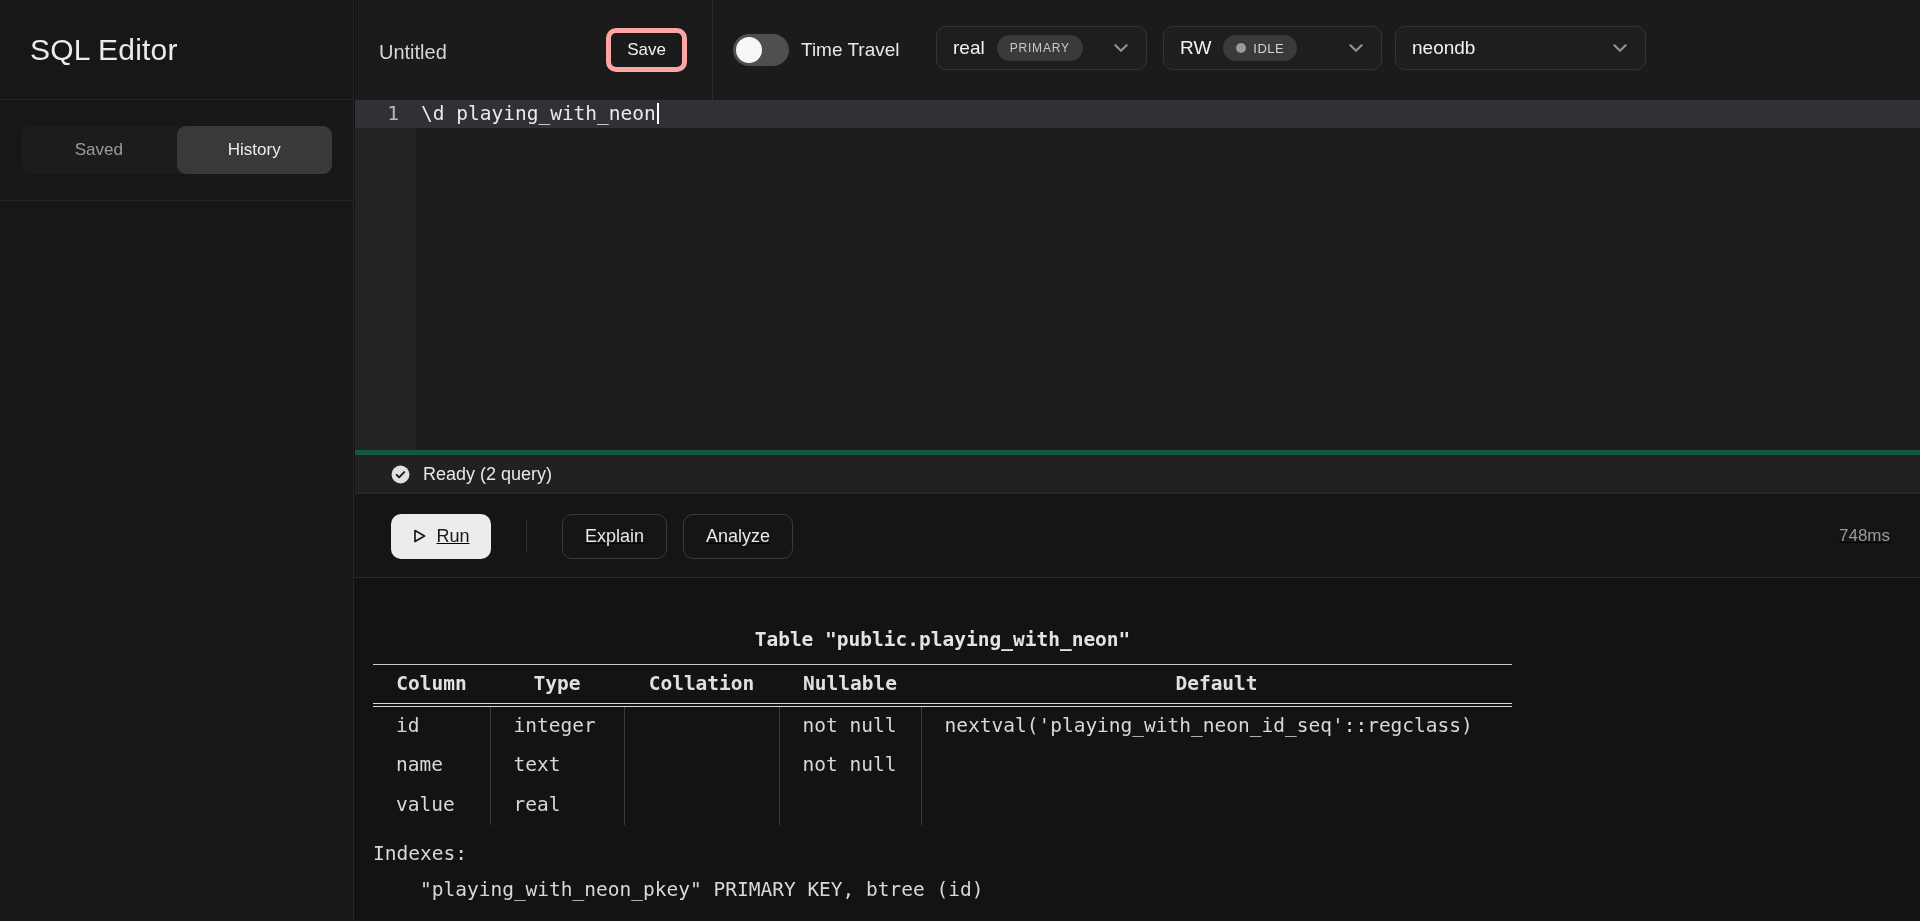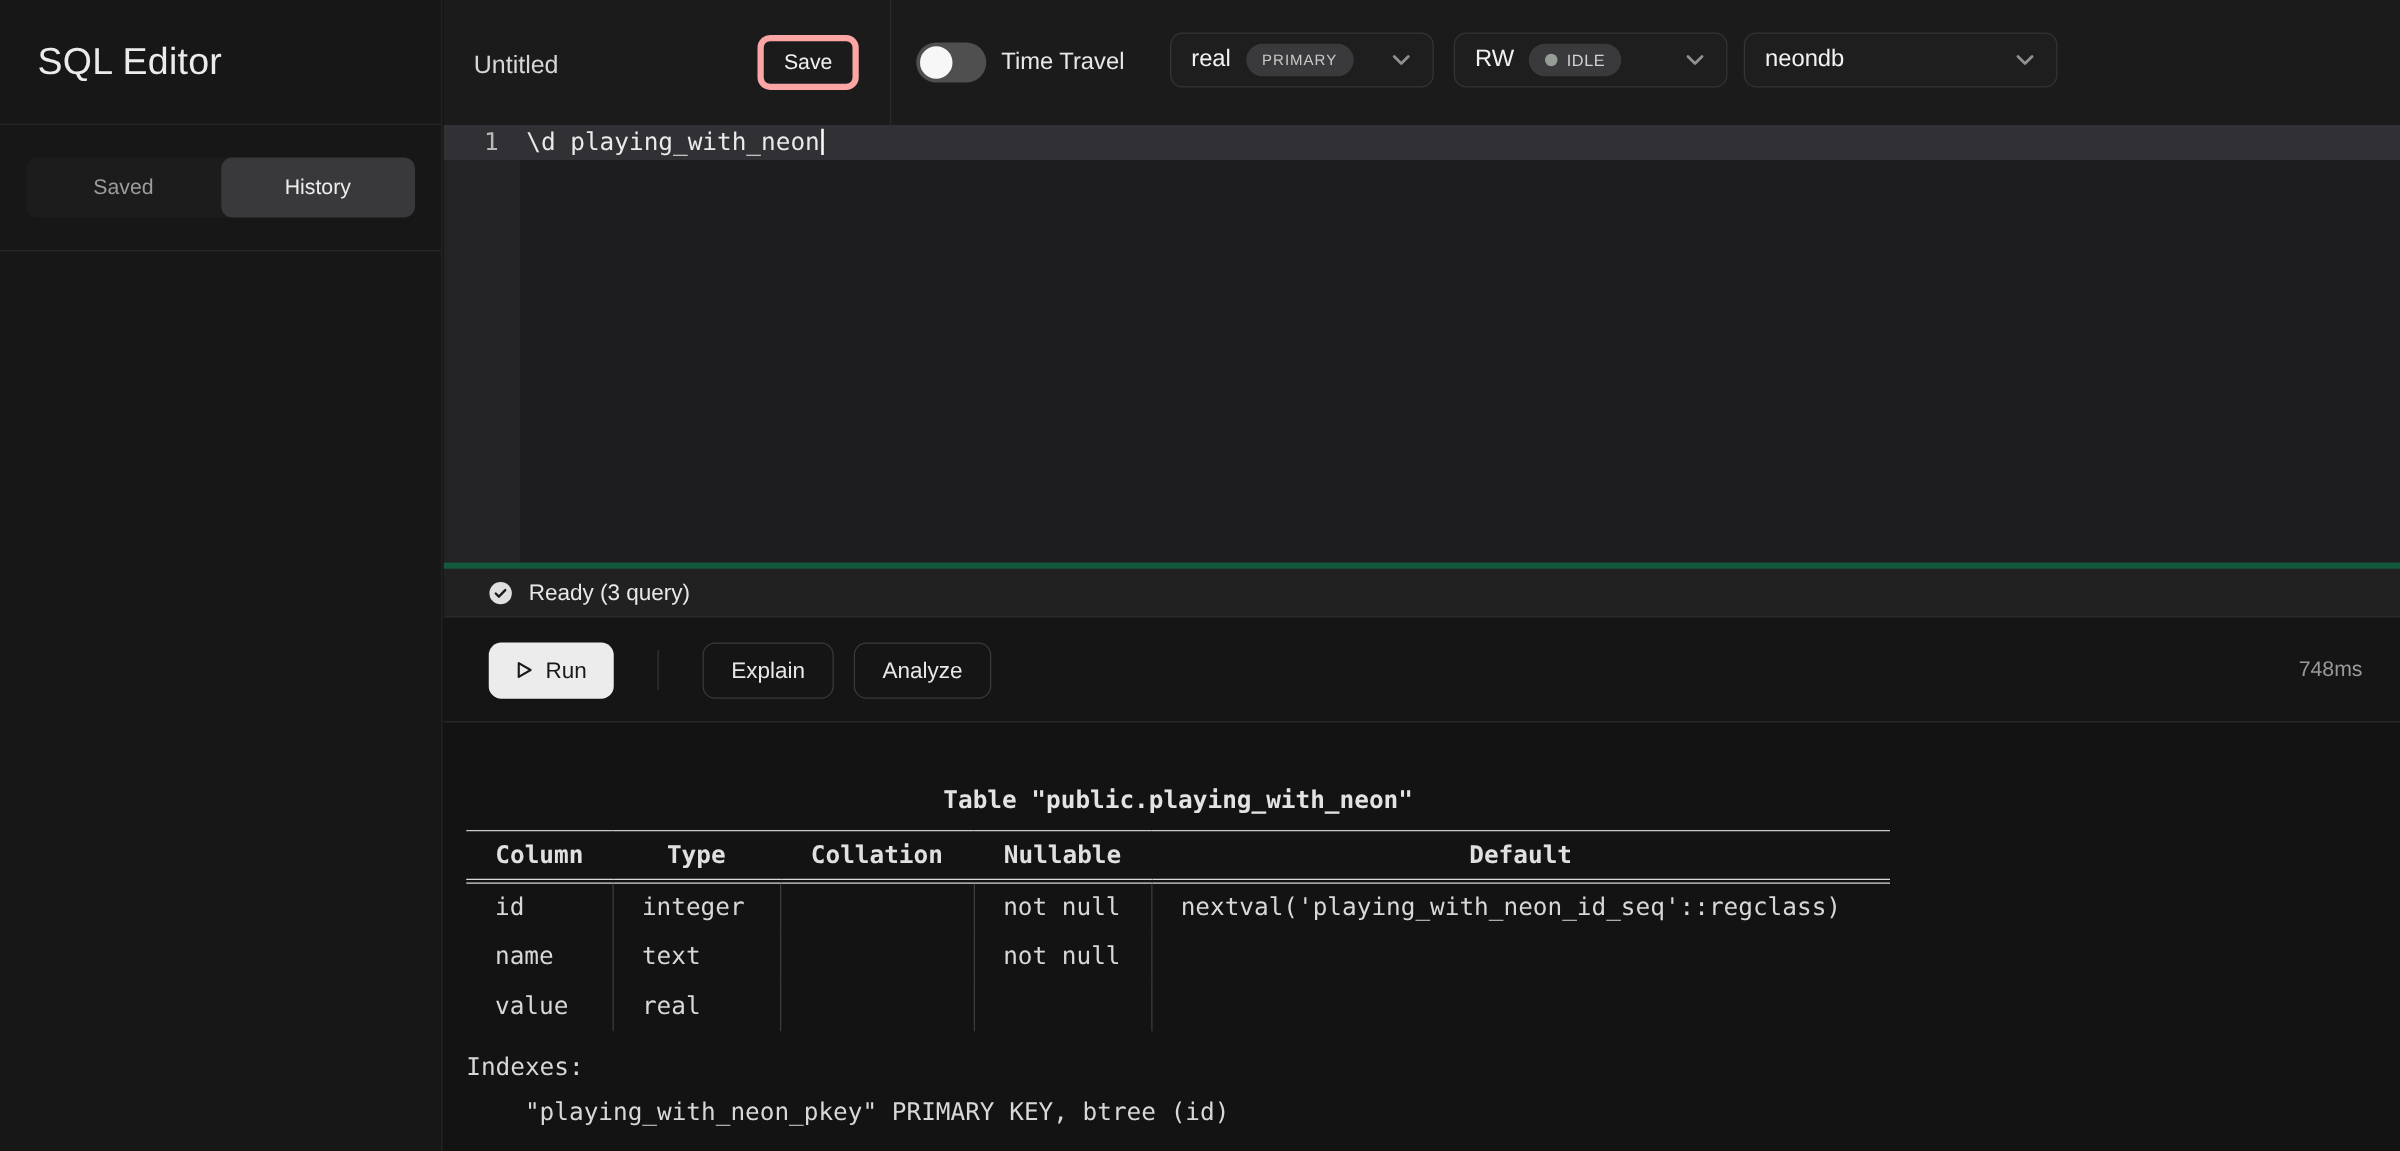--- a/index.html
+++ b/index.html
@@ -66,21 +66,21 @@
   
   #statusbar { position:absolute; left:0; right:0; top:450px; height:44px;
                border-top:5px solid #14583e; background:#212121;
                border-bottom:1px solid #2b2b2b; display:flex; align-items:center;
                padding-left:36px; gap:13px; }
   .status-text { font-size:18px; color:#e8e8e8; }
 
   
   #toolbar { position:absolute; left:0; right:0; top:495px; height:83px; background:#151515;
              border-bottom:1px solid #2c2c2c; display:flex; align-items:center;
-             padding:0 30px 0 36px; }
+             padding:0 30px 0 36px;text-decoration:underline; }
   .run-btn { width:100px; height:45px; background:#ececec; border:none; border-radius:10px;
              display:flex; align-items:center; justify-content:center; gap:9px;
              font-size:18px; color:#191919; cursor:pointer; }
   .tool-sep { width:1px; height:32px; background:#333333; margin:0 35px; }
   .sec-btn { height:45px; padding:0 22px; font-size:18px; color:#e8e8e8;
              border:1px solid #3a3a3a; }
   .sec-btn + .sec-btn { margin-left:16px; }
   .duration { margin-left:auto; font-size:17px; color:#9a9a9a; }
 
   
@@ -167,21 +167,21 @@
     </div>
   </div>
 
   <div id="statusbar">
     <span style="display:flex;">
       <svg width="19" height="19" viewBox="0 0 18 18">
           <circle cx="9" cy="9" r="8.5" fill="#e0e0e0"></circle>
           <path d="M5.3 9.3l2.4 2.4 4.8-5" stroke="#1c1c1c" stroke-width="1.8" fill="none" stroke-linecap="round" stroke-linejoin="round"></path>
         </svg>
     </span>
-    <span class="status-text">Ready (3 query)</span>
+    <span class="status-text">Ready (2 query)</span>
   </div>
 
   <div id="toolbar">
     <button class="run-btn">
       <span style="display:flex;">
         <svg width="15" height="16" viewBox="0 0 15 16">
             <path d="M3 2.5l9.5 5.5-9.5 5.5z" fill="none" stroke="#1a1a1a" stroke-width="1.7" stroke-linejoin="round"></path>
           </svg>
       </span>
       <span>Run</span>

